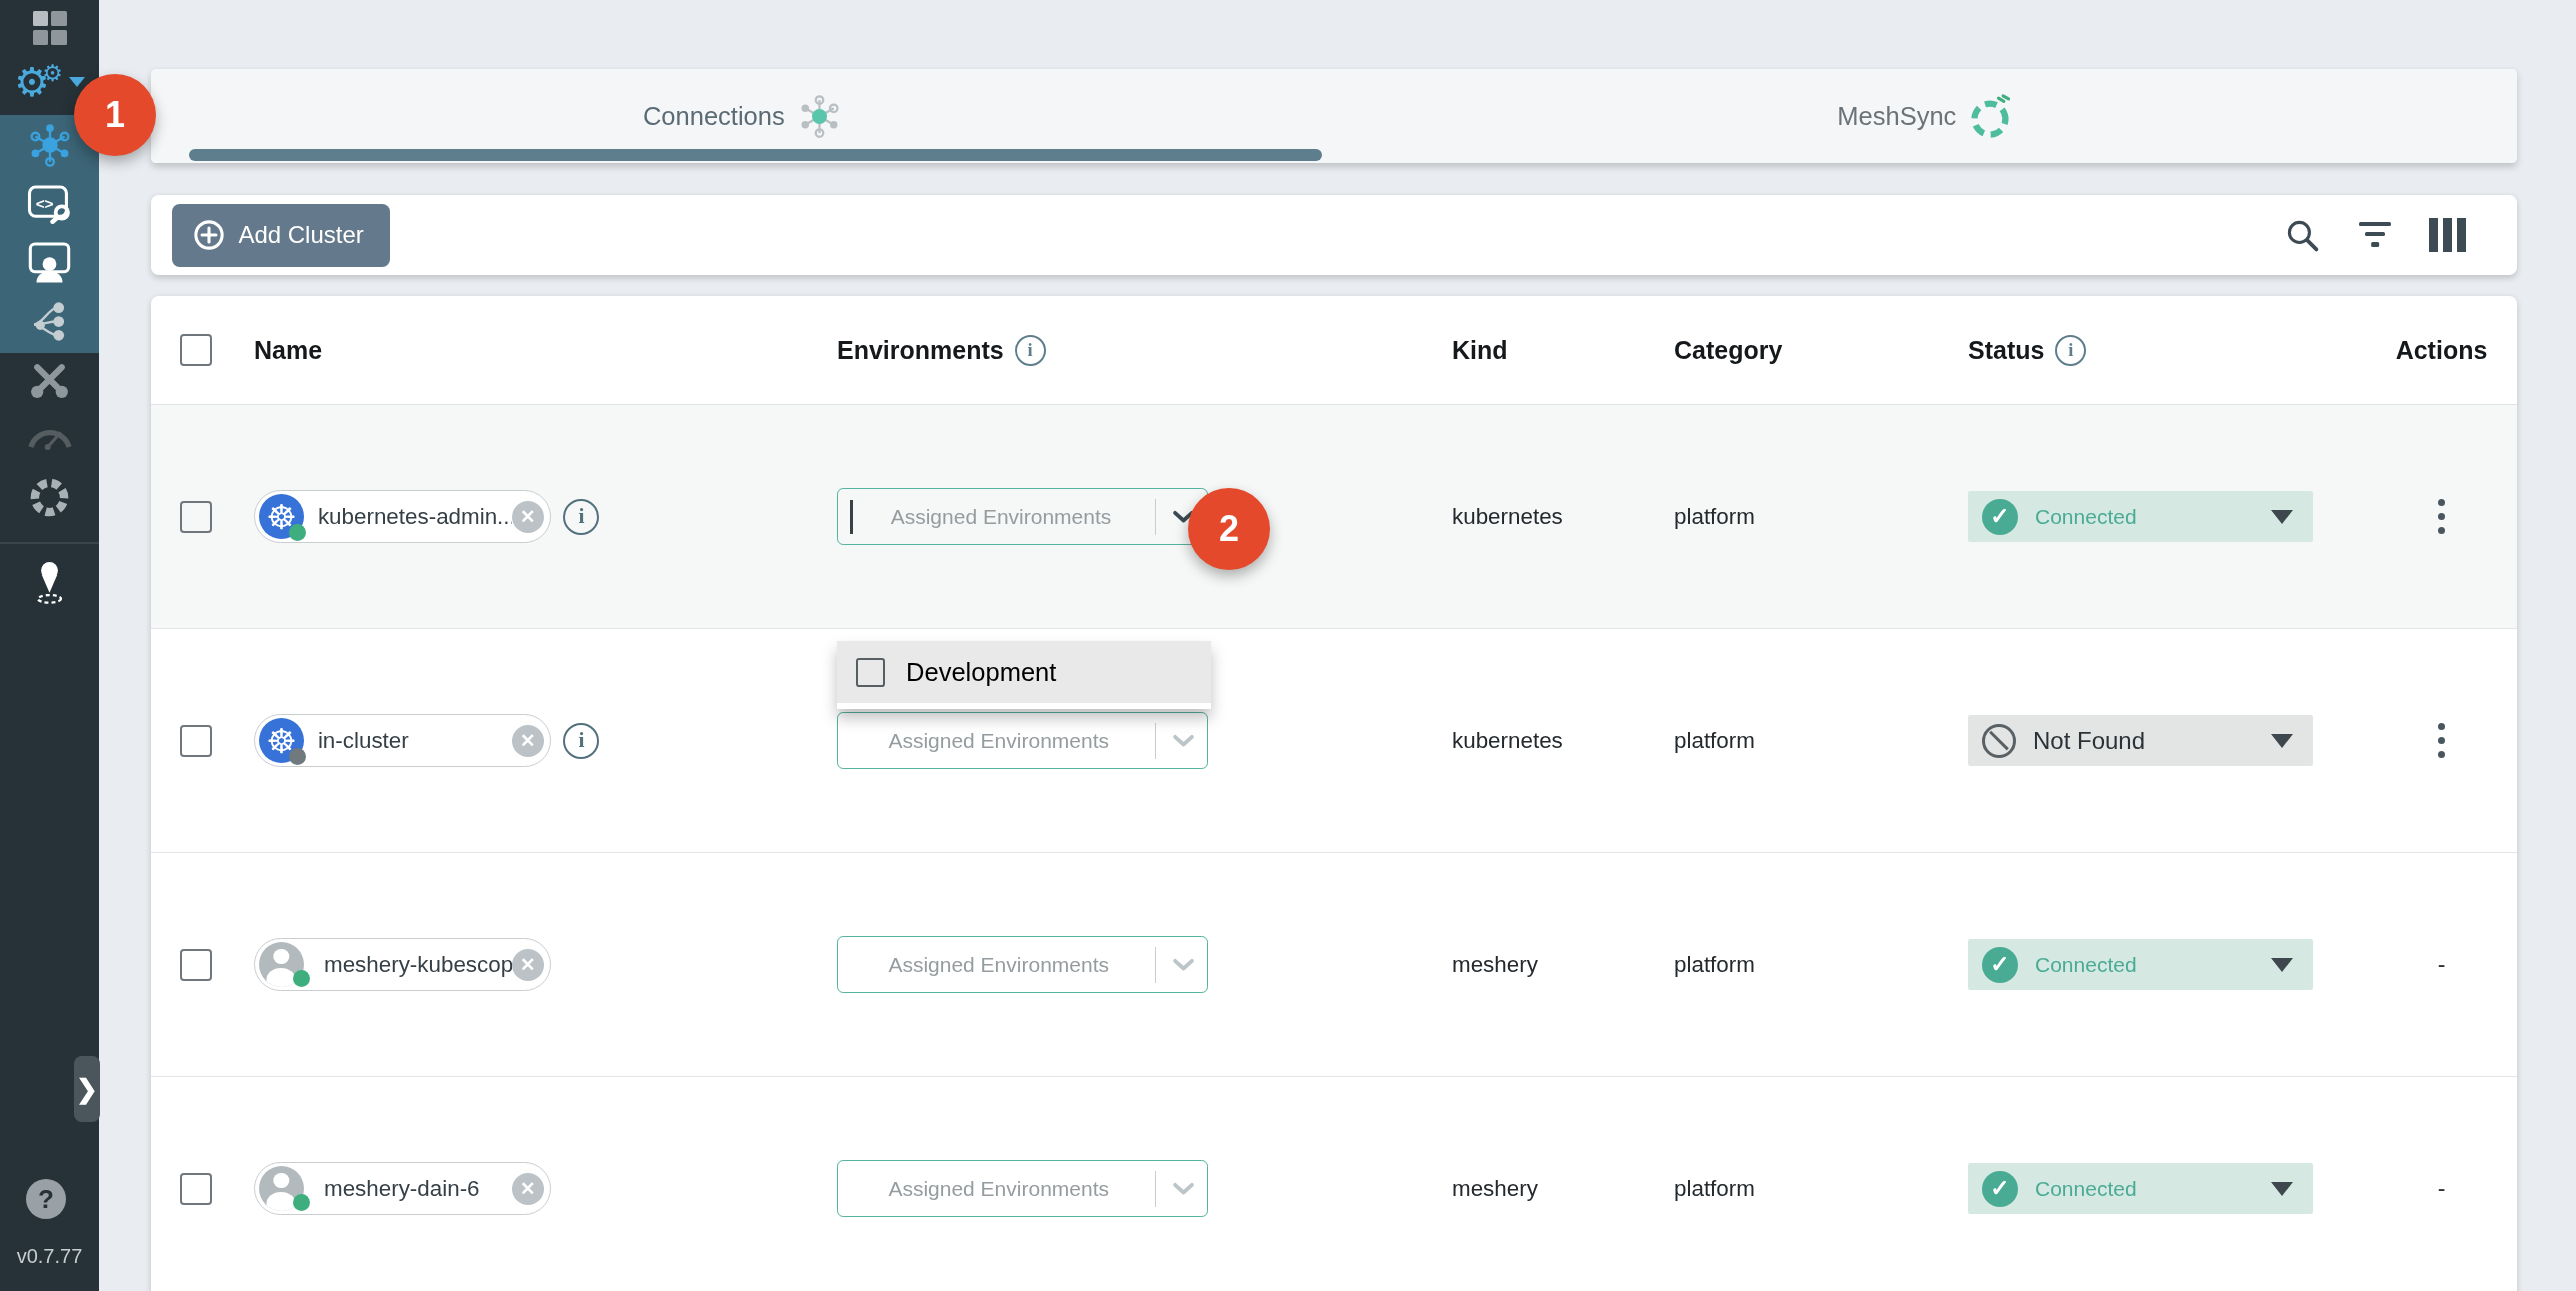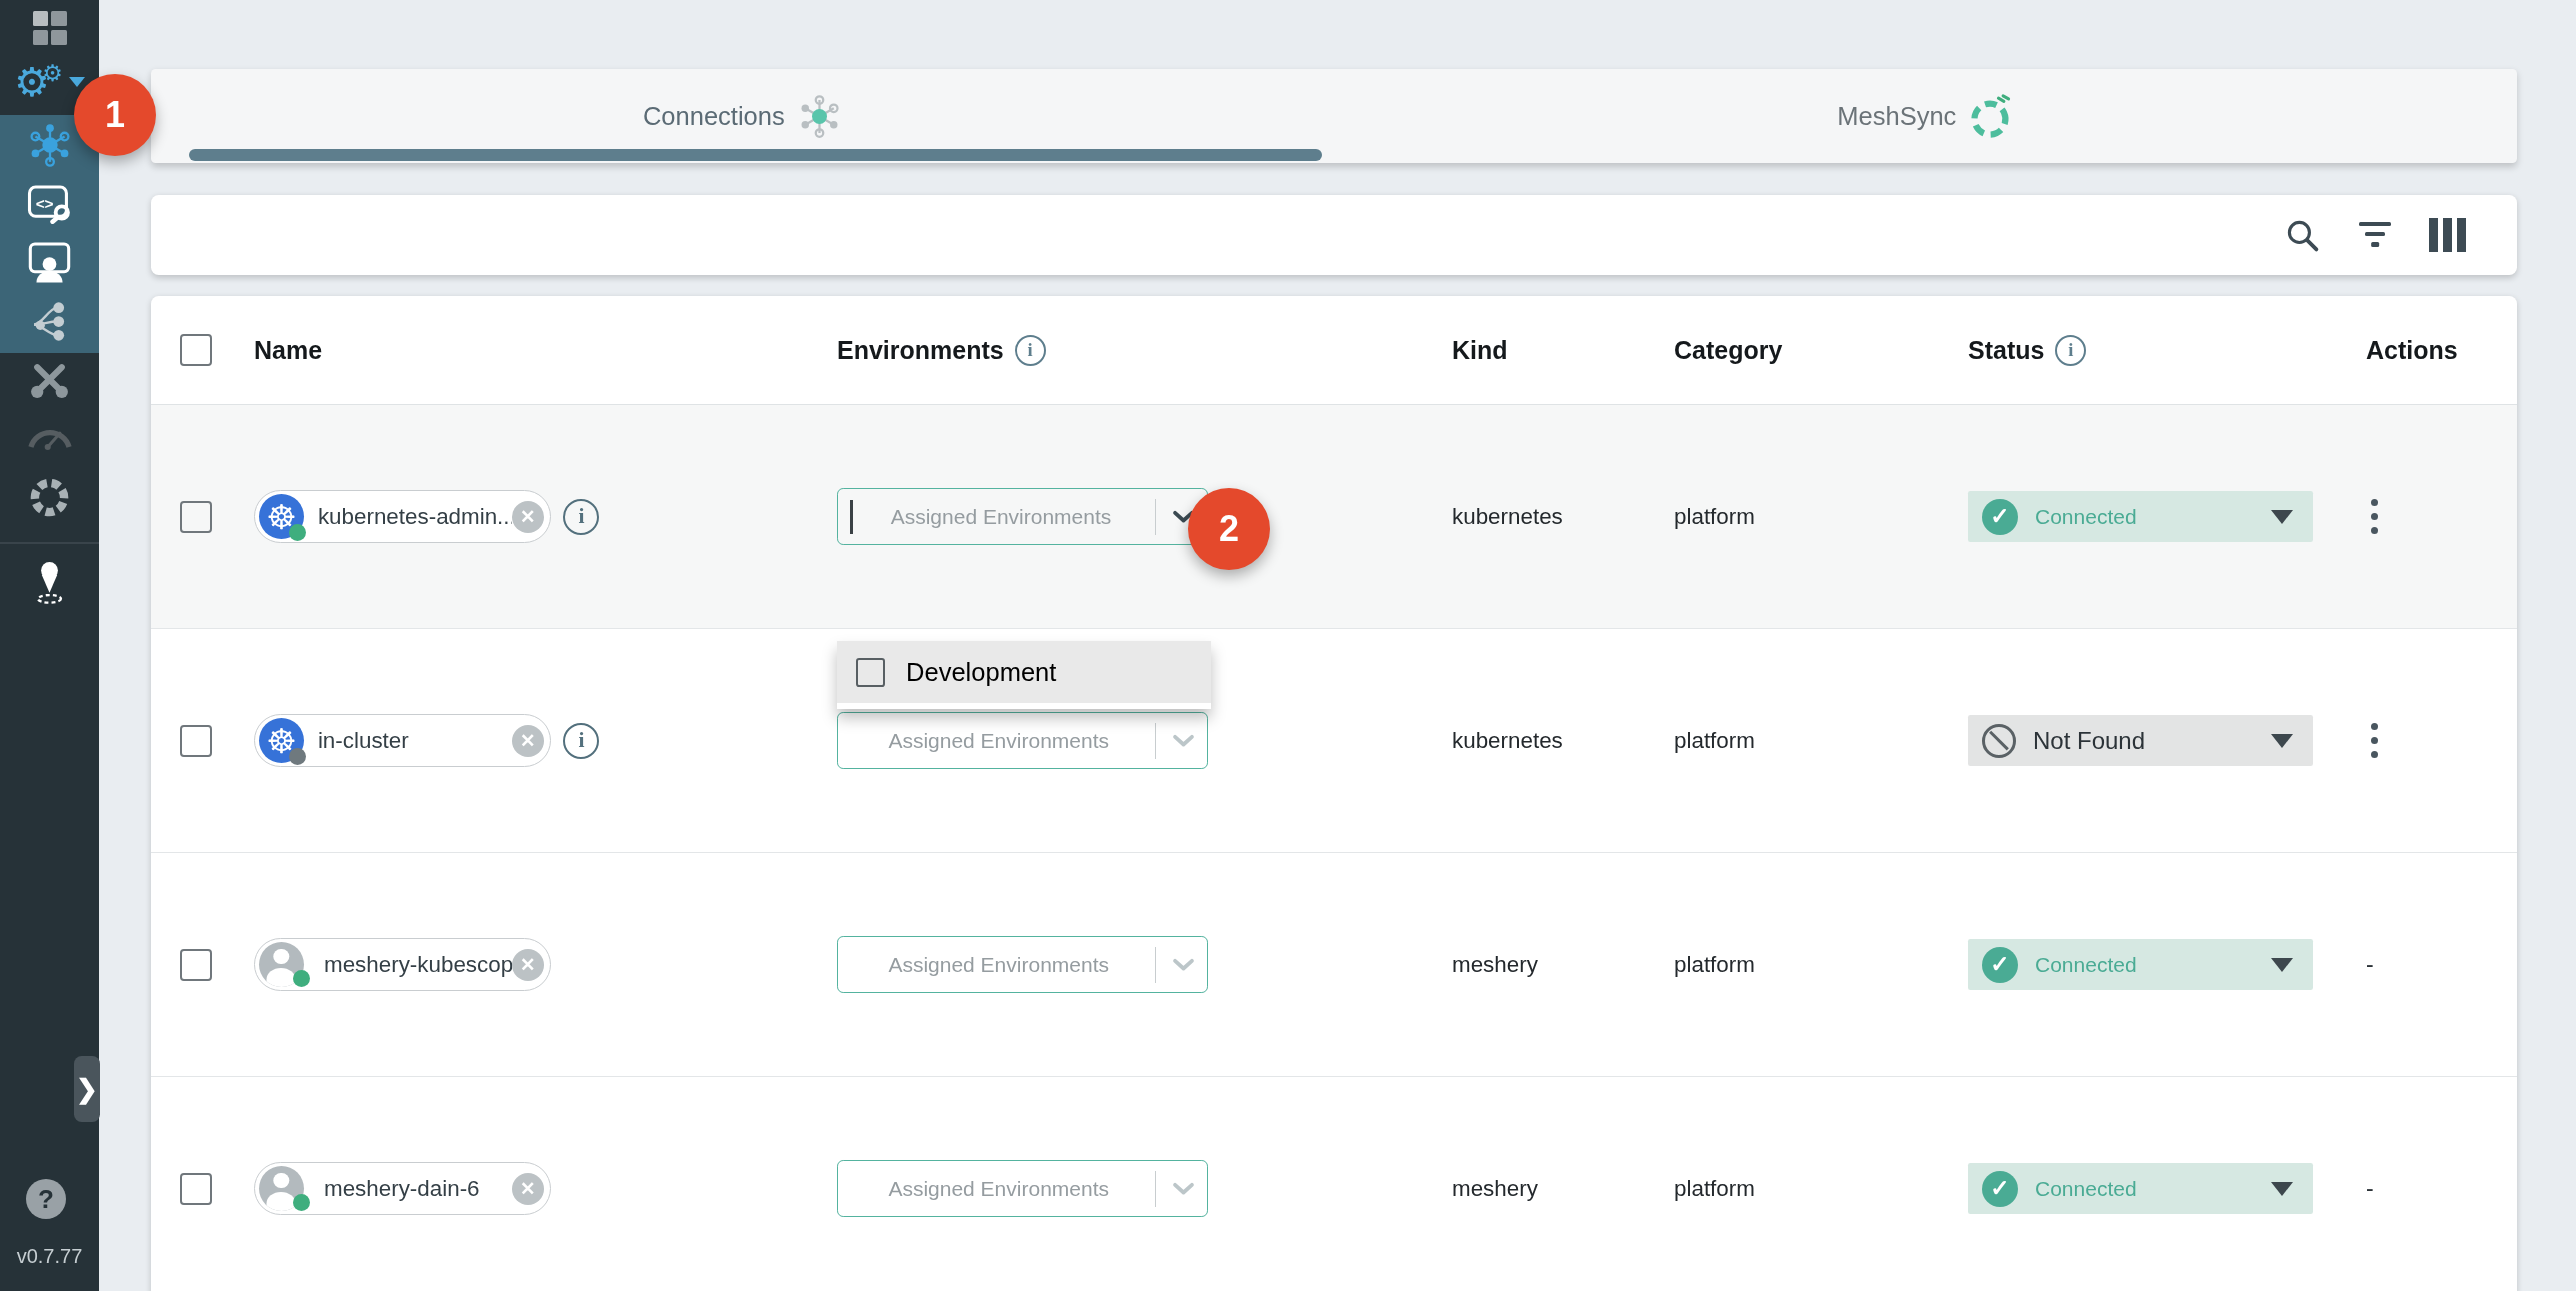--- a/index.html
+++ b/index.html
@@ -54,21 +54,21 @@
 
   
   .tcard { position:absolute; left:151px; top:289px; width:2366px; height:1002px; background:#fff; border-radius:7.7px 7.7px 0 0; box-shadow:0 2.3px 6.2px rgba(0,0,0,.18);margin-top:7px; }
   .thead, .trow { display:grid; grid-template-columns:103px 583px 615px 222px 294px 398px auto; align-items:center; }
   .thead { height:109px; border-bottom:1.5px solid #dfe3e5; }
   .th { font-size:25px; font-weight:bold; color:#15191c; display:flex; align-items:center; gap:10.8px; }
   .trow { height:224px; border-bottom:1.5px solid #e3e6e8; }
   .row-hover { background:#f6f7f7; }
   .cell { display:flex; align-items:center; }
   .c-check { padding-left:28.6px; }
-  .c-actions { font-size:23px; color:#2c3338; }
+  .c-actions { justify-content:center; font-size:23px; color:#2c3338; }
   .cb { width:32px; height:32px; border:2.3px solid #70777c; border-radius:3.9px; background:transparent; cursor:pointer; flex:0 0 auto; }
 
   .info-badge { width:36px; height:36px; border-radius:50%; border:2.3px solid #53707d; color:#53707d; font-size:21.6px; font-weight:bold; display:flex; align-items:center; justify-content:center; cursor:pointer; font-family:"Liberation Serif", serif; }
 
   
   .chip { width:297px; height:53px; border:1.5px solid #c9cdd0; border-radius:28px; background:#fff; display:flex; align-items:center; padding:0 6.2px 0 3.9px; margin-right:12.4px; cursor:pointer; }
   .chip-label { flex:1; font-size:22.4px; color:#343f46; padding-left:14px; white-space:nowrap; overflow:hidden; }
   .chip-x { width:32px; height:32px; border-radius:50%; background:#bcc2c5; color:#fff; font-size:18.5px; font-weight:bold; display:flex; align-items:center; justify-content:center; cursor:pointer; flex:0 0 auto; }
   .logo { position:relative; width:45px; height:45px; border-radius:50%; flex:0 0 auto; display:flex; align-items:center; justify-content:center; }
   .logo-k8s { background:#3672d8; color:#fff; font-size:34px; }
@@ -247,20 +247,28 @@
     <span>MeshSync</span>
     <svg width="45" height="48" viewBox="0 0 58 62">
       <circle cx="27" cy="35" r="20" fill="none" stroke="#4dbd9d" stroke-width="8" stroke-dasharray="15 9" transform="rotate(-25 27 35)"></circle>
       <path d="M38 8 l7 4 M44 5 l7 4" stroke="#3fae7e" stroke-width="4" fill="none" stroke-linecap="round"></path>
     </svg>
   </div>
   <div class="tab-indicator"></div>
 </div>
 
 <div class="toolbar">
+  <div class="btn-add">
+    <svg width="34" height="34" viewBox="0 0 44 44">
+      <circle cx="22" cy="22" r="17" fill="none" stroke="#fff" stroke-width="4"></circle>
+      <line x1="22" y1="13" x2="22" y2="31" stroke="#fff" stroke-width="4" stroke-linecap="round"></line>
+      <line x1="13" y1="22" x2="31" y2="22" stroke="#fff" stroke-width="4" stroke-linecap="round"></line>
+    </svg>
+    <span>Add Cluster</span>
+  </div>
   <div class="tool-icons">
     <span class="icon-btn">
       <svg width="37" height="37" viewBox="0 0 48 48">
         <circle cx="20" cy="20" r="13" fill="none" stroke="#3d4b54" stroke-width="4"></circle>
         <line x1="30" y1="30" x2="42" y2="42" stroke="#3d4b54" stroke-width="5" stroke-linecap="round"></line>
       </svg>
     </span>
     <span class="icon-btn filter-ico">
         <span></span>
         <span></span>

